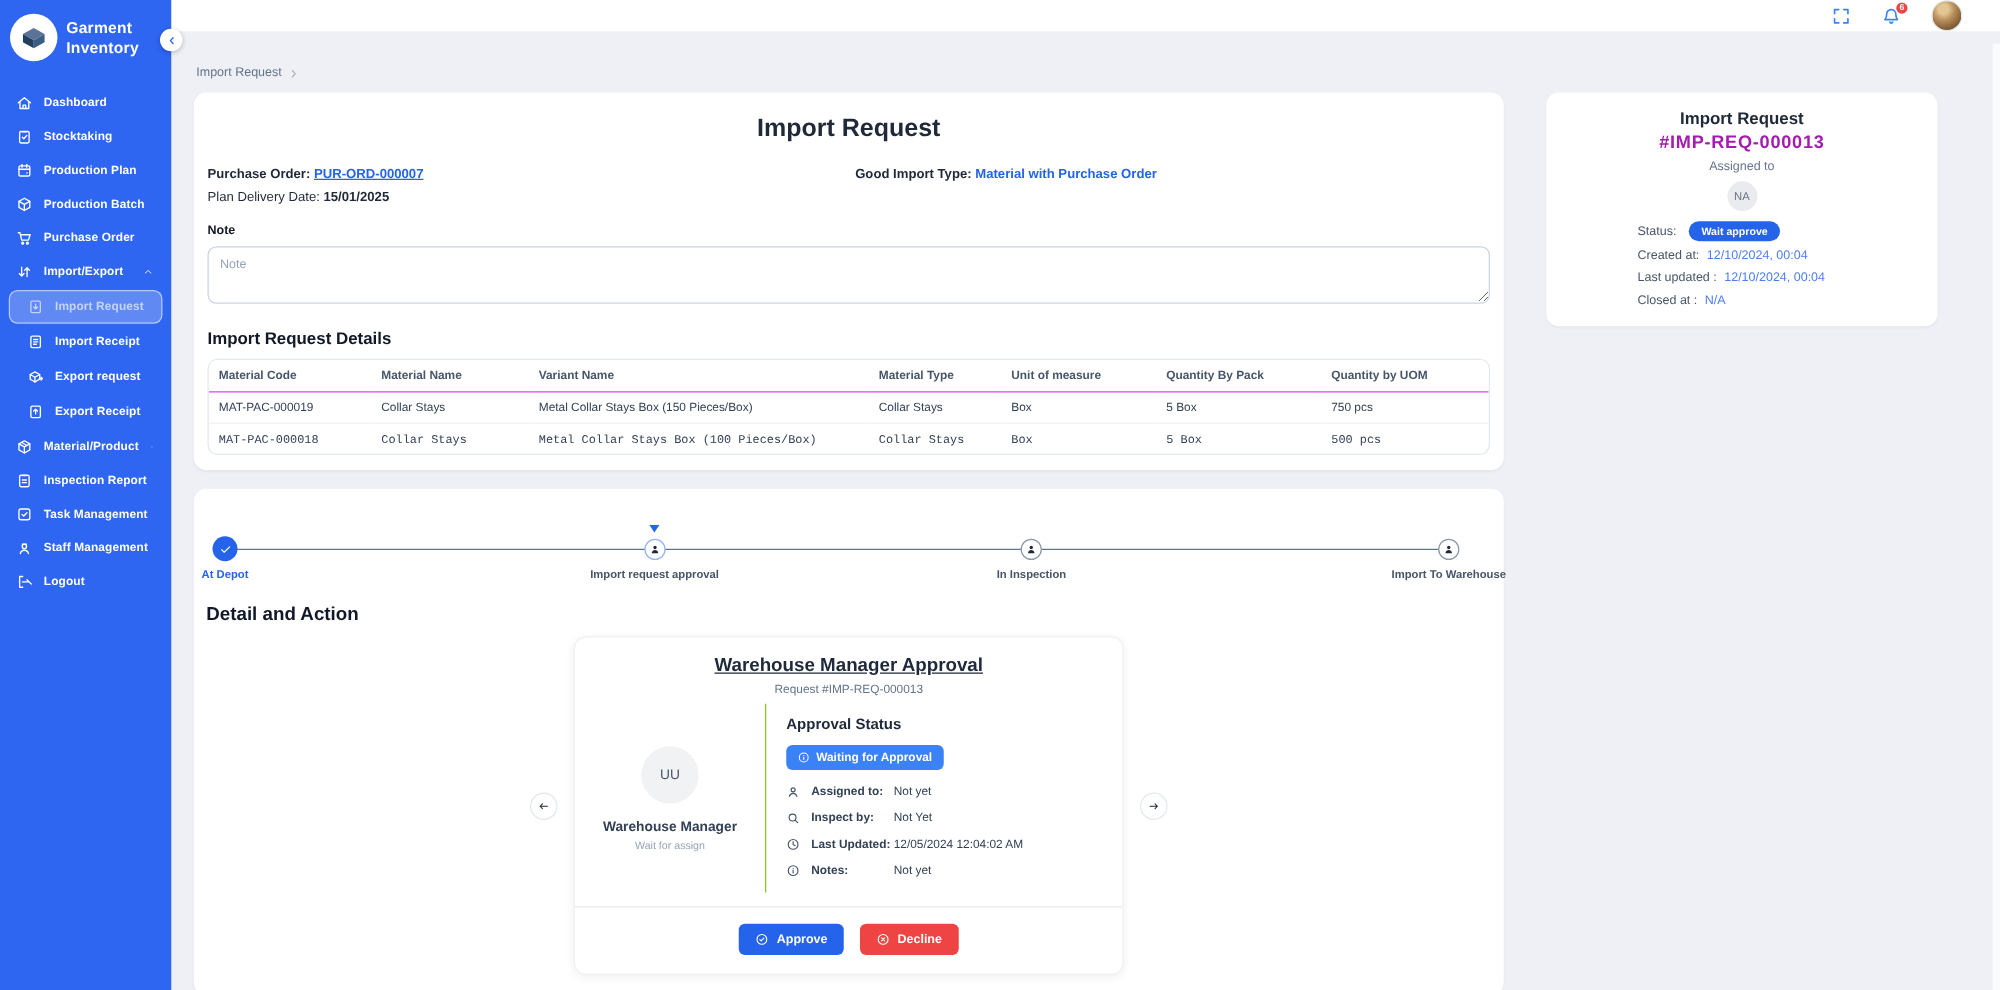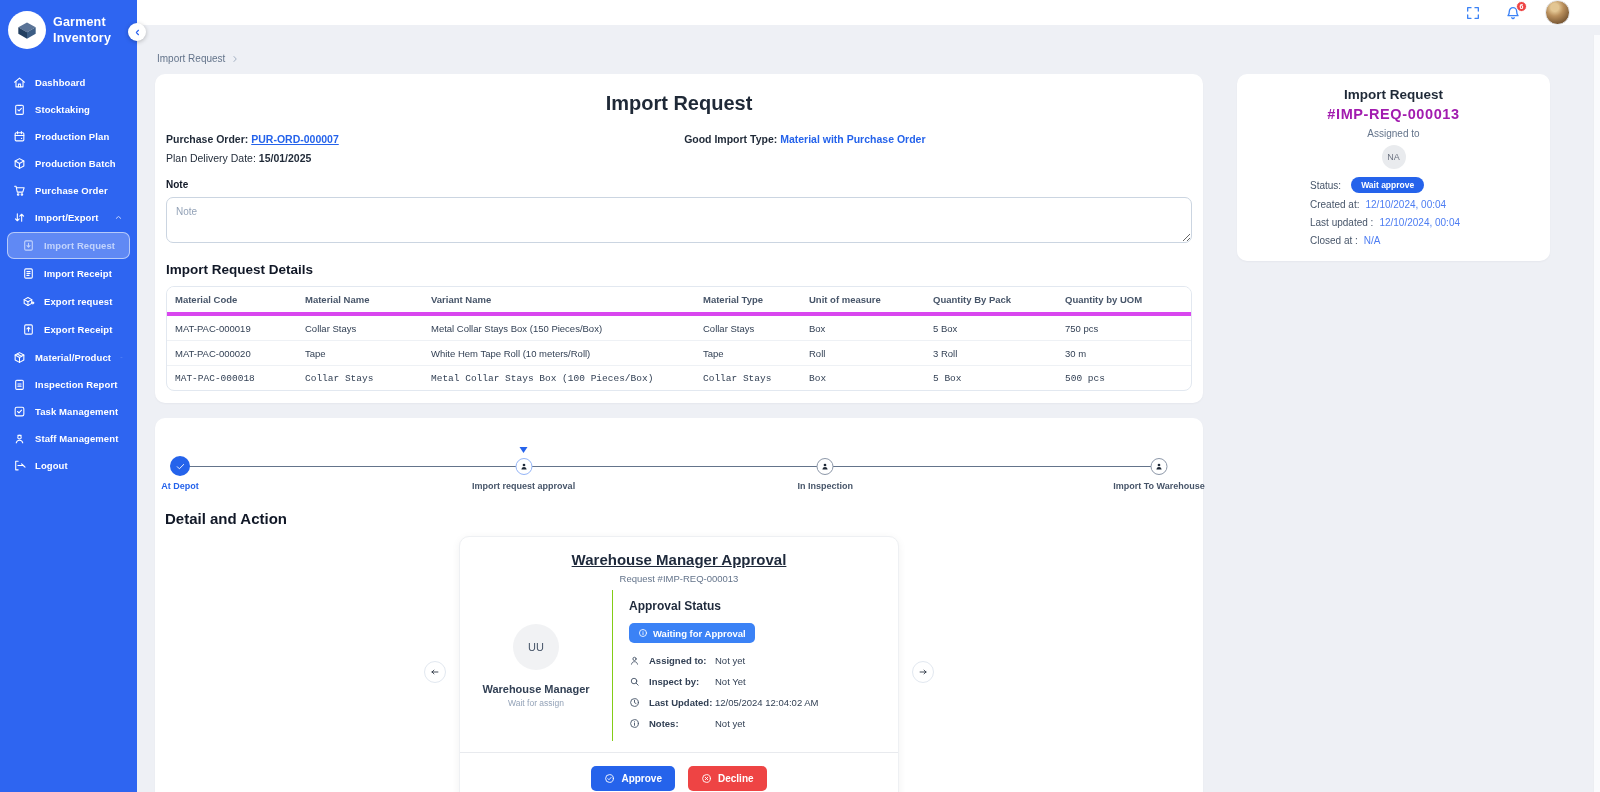--- a/index.html
+++ b/index.html
@@ -55,21 +55,21 @@
   .link-plain { color:var(--c-primary); font-weight:700; cursor:pointer; }
   .strong { font-weight:bold; }
   .row-2 { margin-top:7px; }
   .note-label { font-size:10px; font-weight:bold; margin:15px 0 7px; color:#111827; }
   .note-area { width:100%; height:46px; border:1px solid #cbd5e1; border-radius:7px; font-size:10px; padding:8px 9px; color:#334155;
                font-family:inherit; resize:both; background:#fff; }
   .note-area::placeholder { color:#94a3b8; }
   .details-title { font-size:13.5px; font-weight:bold; color:#111827; margin:15px 0 9px; }
   .table-wrap { border:1px solid #e2e8f0; border-radius:8px; overflow:hidden; }
   table { width:100%; border-collapse:collapse; font-size:9.5px; }
-  th { text-align:left; color:#475569; font-weight:600; padding:7px 8px; border-bottom:4px solid #d946ef; background:#fff; }
+  th { text-align:left; color:#475569; font-weight:600; padding:7px 8px; border-bottom:1px solid #d946ef; background:#fff; }
   td { color:#334155; padding:6.5px 8px; border-bottom:1px solid #eef1f5; }
   tr:last-child td { border-bottom:none;font-family:Liberation Mono, monospace; }
   th:nth-child(1){width:130px} th:nth-child(2){width:126px} th:nth-child(3){width:272px}
   th:nth-child(4){width:106px} th:nth-child(5){width:124px} th:nth-child(6){width:132px}
 
   
   .summary-card { padding:13px 12px 14px; text-align:center; }
   .summary-title { font-size:13.5px; font-weight:bold; color:#1f2937; }
   .summary-id { font-size:14.5px; font-weight:bold; color:#a21caf; letter-spacing:.6px; margin-top:4px; }
   .assigned-label { font-size:10px; color:#64748b; margin-top:6px; }
@@ -391,29 +391,20 @@
                   </thead>
                 <tbody id="tbl-body">
                     <tr>
                       <td>MAT-PAC-000019</td>
                       <td>Collar Stays</td>
                       <td>Metal Collar Stays Box (150 Pieces/Box)</td>
                       <td>Collar Stays</td>
                       <td>Box</td>
                       <td>5 Box</td>
                       <td>750 pcs</td>
-                    </tr>
-                    <tr>
-                      <td>MAT-PAC-000020</td>
-                      <td>Tape</td>
-                      <td>White Hem Tape Roll (10 meters/Roll)</td>
-                      <td>Tape</td>
-                      <td>Roll</td>
-                      <td>3 Roll</td>
-                      <td>30 m</td>
                     </tr>
                     <tr>
                       <td>MAT-PAC-000018</td>
                       <td>Collar Stays</td>
                       <td>Metal Collar Stays Box (100 Pieces/Box)</td>
                       <td>Collar Stays</td>
                       <td>Box</td>
                       <td>5 Box</td>
                       <td>500 pcs</td>
                     </tr>

